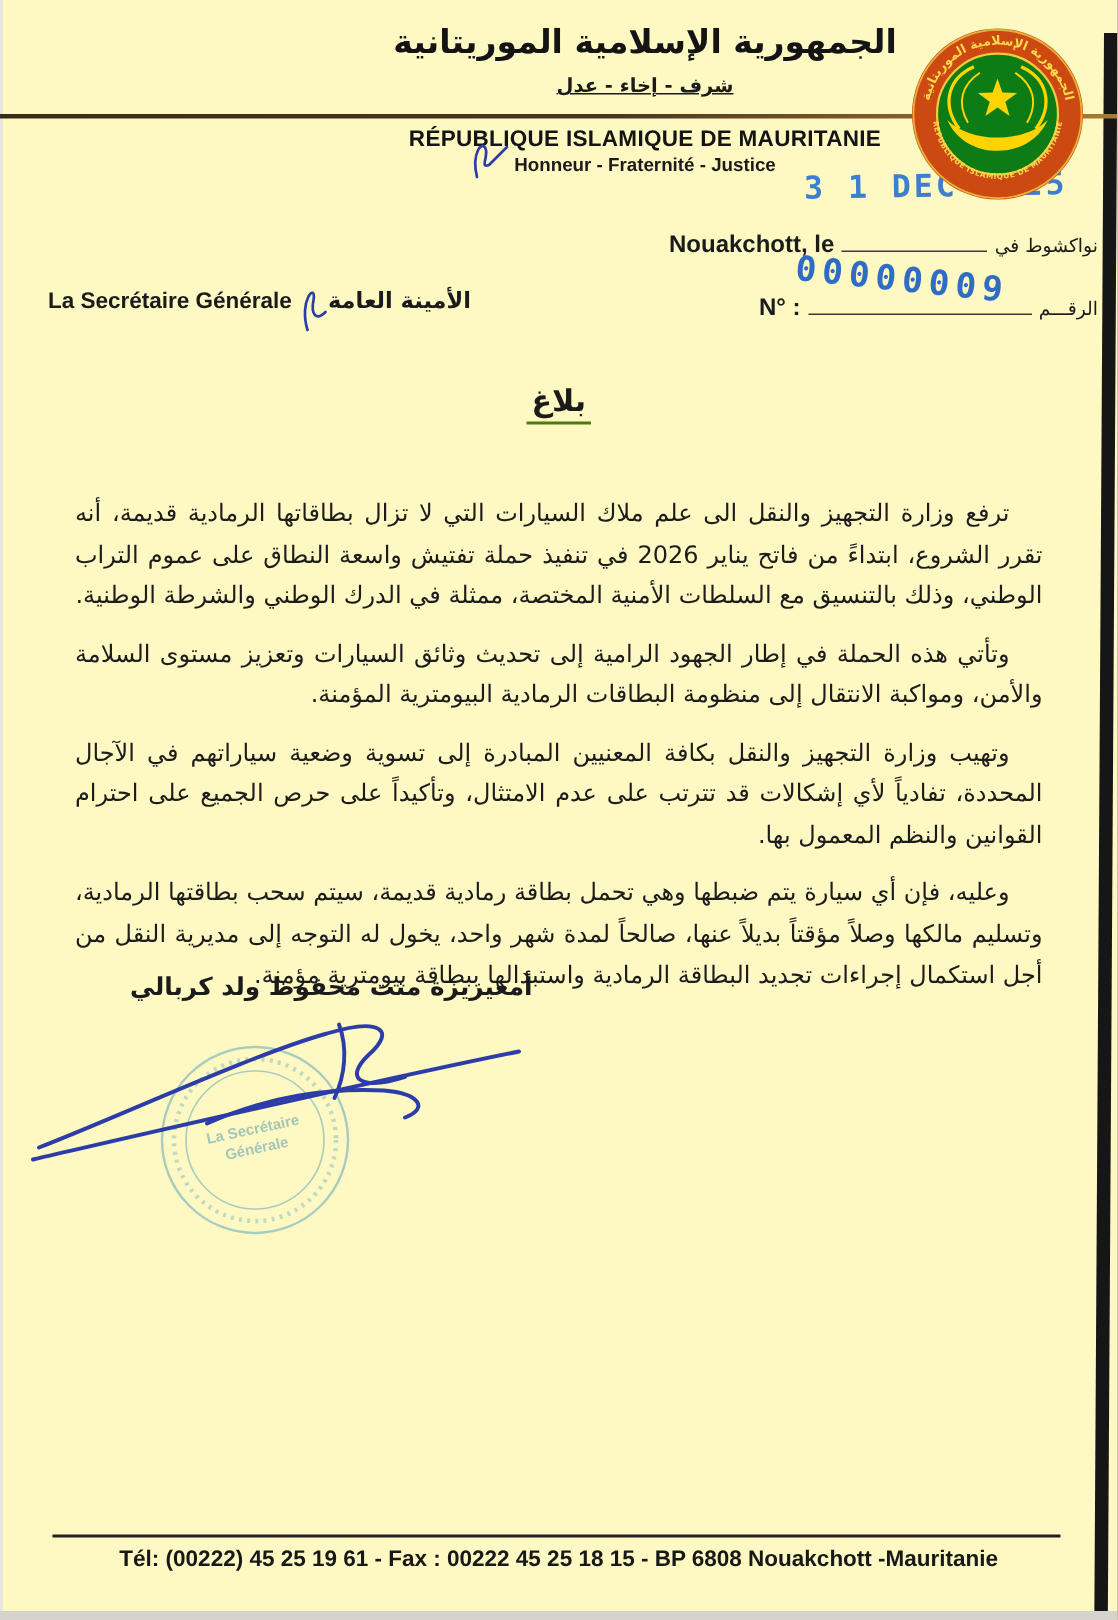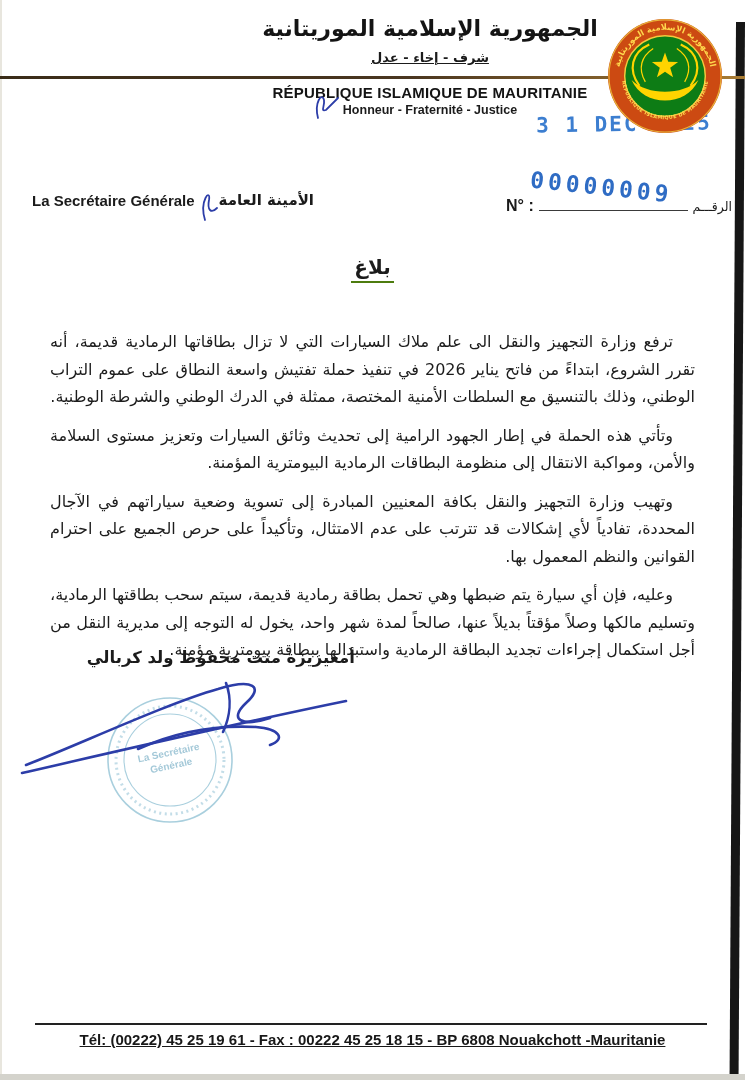--- a/index.html
+++ b/index.html
@@ -1,19 +1,19 @@
 <!DOCTYPE html>
 <html><head>
 <meta charset="utf-8">
 <style>
   * { margin:0; padding:0; box-sizing:border-box; }
   html,body { background:#9a9a96; }
   #page {
     position:relative; width:745px; height:1080px; margin:0 auto;
-    background:#ffffff; overflow:hidden;
+    background:#fef9c3; overflow:hidden;
     font-family:"DejaVu Sans", sans-serif; color:#1b1b1b;
   }
   
   .right-edge { position:absolute; right:0; top:22px; bottom:0; width:9px;
     background:#161616; transform:skewX(-0.35deg); transform-origin:top right; }
   .bottom-edge { position:absolute; left:0; right:0; bottom:0; height:6px; background:#d4d3cc; }
   .left-edge { position:absolute; left:0; top:0; bottom:0; width:2px; background:#e8e6de; }
 
   
   .ar-title { position:absolute; top:16px; left:150px; width:560px; text-align:center;
@@ -69,21 +69,21 @@
   
   .sig-name { position:absolute; top:648px; left:55px; width:300px;
     direction:rtl; white-space:nowrap;
     font:700 16.5px "DejaVu Sans", sans-serif; }
   .sig-scribble { position:absolute; top:665px; left:18px; z-index:6; }
   .round-stamp { position:absolute; top:693px; left:103px; opacity:.5; z-index:5; }
 
   
   .footer-rule { position:absolute; top:1023px; left:35px; width:672px; height:2px; background:#222; }
   .footer-text { position:absolute; top:1031px; left:0; width:745px; text-align:center;
-    font:700 15px "Liberation Sans", sans-serif; color:#181818;text-decoration:underline; }
+    font:700 15px "Liberation Sans", sans-serif; color:#181818; }
 </style>
 </head>
 <body>
 
 <div id="page">
 
   <div class="left-edge"></div>
   <div class="right-edge"></div>
   <div class="bottom-edge"></div>
 
@@ -124,20 +124,25 @@
   <div class="office-line">
     <span class="office-fr">La Secrétaire Générale</span>
     <svg class="pen-mark-2" width="26" height="38" viewBox="0 0 26 38">
       <path d="M10,34 C4,14 16,2 14,14 C12,24 16,28 22,22" fill="none" stroke="#2c3da8" stroke-width="1.8" stroke-linecap="round"></path>
     </svg>
     <span class="office-ar">الأمينة العامة</span>
   </div>
 
   <div class="date-stamp">3 1 DEC 2025</div>
 
+  <div class="ref-line place-line">
+    <span class="ref-fr">Nouakchott, le</span>
+    <span class="ref-rule"></span>
+    <span class="ref-ar">نواكشوط في</span>
+  </div>
 
   <div class="num-stamp">00000009</div>
 
   <div class="ref-line num-line">
     <span class="ref-fr">N° :</span>
     <span class="ref-rule"></span>
     <span class="ref-ar">الرقـــم</span>
   </div>
 
   <div class="doc-title-wrap">

